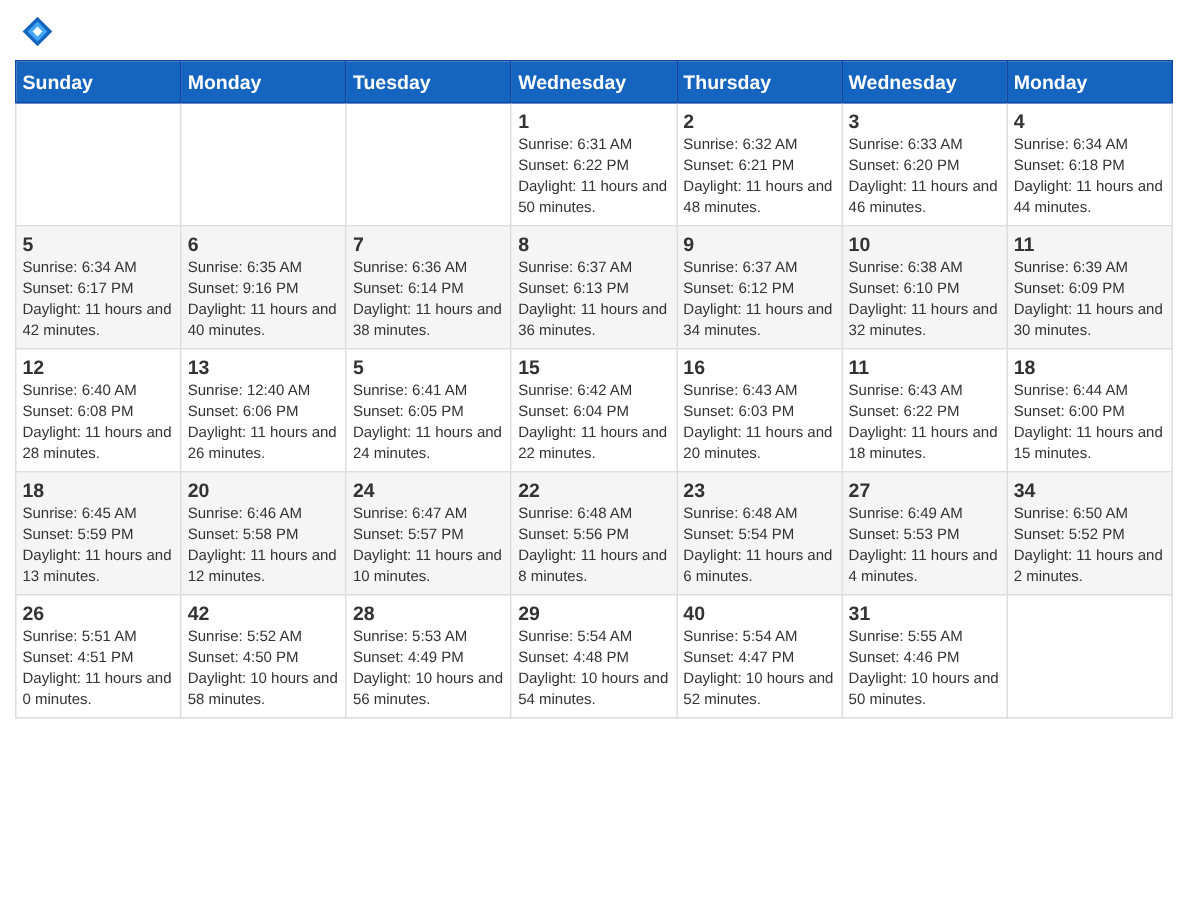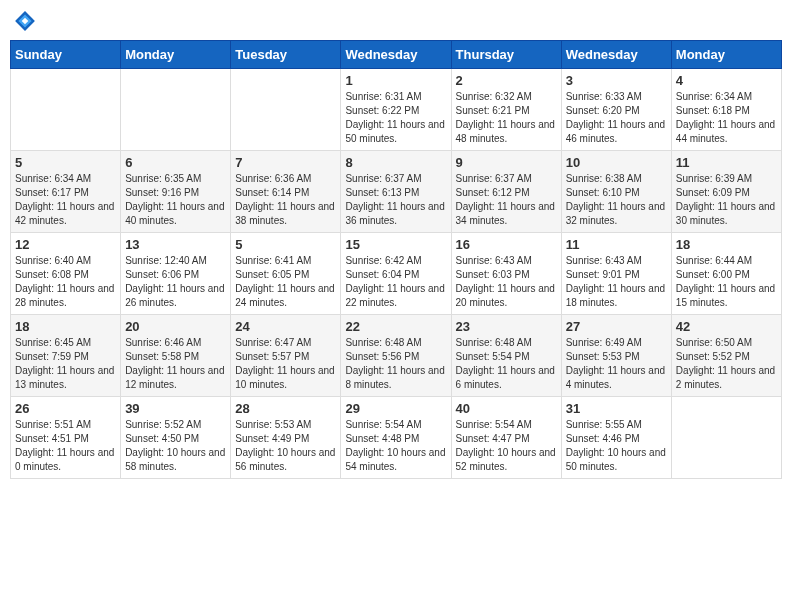--- a/index.html
+++ b/index.html
@@ -226,35 +226,35 @@
         </td>
         <td>
           <span class="day-num">16</span>
           <div class="day-info">Sunrise: 6:43 AM
 Sunset: 6:03 PM
 Daylight: 11 hours and 20 minutes.</div>
         </td>
         <td>
           <span class="day-num">11</span>
           <div class="day-info">Sunrise: 6:43 AM
-Sunset: 9:01 PM
+Sunset: 6:22 PM
 Daylight: 11 hours and 18 minutes.</div>
         </td>
         <td>
           <span class="day-num">18</span>
           <div class="day-info">Sunrise: 6:44 AM
 Sunset: 6:00 PM
 Daylight: 11 hours and 15 minutes.</div>
         </td>
       </tr>
       <tr>
         <td>
           <span class="day-num">18</span>
           <div class="day-info">Sunrise: 6:45 AM
-Sunset: 7:59 PM
+Sunset: 5:59 PM
 Daylight: 11 hours and 13 minutes.</div>
         </td>
         <td>
           <span class="day-num">20</span>
           <div class="day-info">Sunrise: 6:46 AM
 Sunset: 5:58 PM
 Daylight: 11 hours and 12 minutes.</div>
         </td>
         <td>
           <span class="day-num">24</span>
@@ -274,35 +274,35 @@
 Sunset: 5:54 PM
 Daylight: 11 hours and 6 minutes.</div>
         </td>
         <td>
           <span class="day-num">27</span>
           <div class="day-info">Sunrise: 6:49 AM
 Sunset: 5:53 PM
 Daylight: 11 hours and 4 minutes.</div>
         </td>
         <td>
-          <span class="day-num">42</span>
+          <span class="day-num">34</span>
           <div class="day-info">Sunrise: 6:50 AM
 Sunset: 5:52 PM
 Daylight: 11 hours and 2 minutes.</div>
         </td>
       </tr>
       <tr>
         <td>
           <span class="day-num">26</span>
           <div class="day-info">Sunrise: 5:51 AM
 Sunset: 4:51 PM
 Daylight: 11 hours and 0 minutes.</div>
         </td>
         <td>
-          <span class="day-num">39</span>
+          <span class="day-num">42</span>
           <div class="day-info">Sunrise: 5:52 AM
 Sunset: 4:50 PM
 Daylight: 10 hours and 58 minutes.</div>
         </td>
         <td>
           <span class="day-num">28</span>
           <div class="day-info">Sunrise: 5:53 AM
 Sunset: 4:49 PM
 Daylight: 10 hours and 56 minutes.</div>
         </td>

